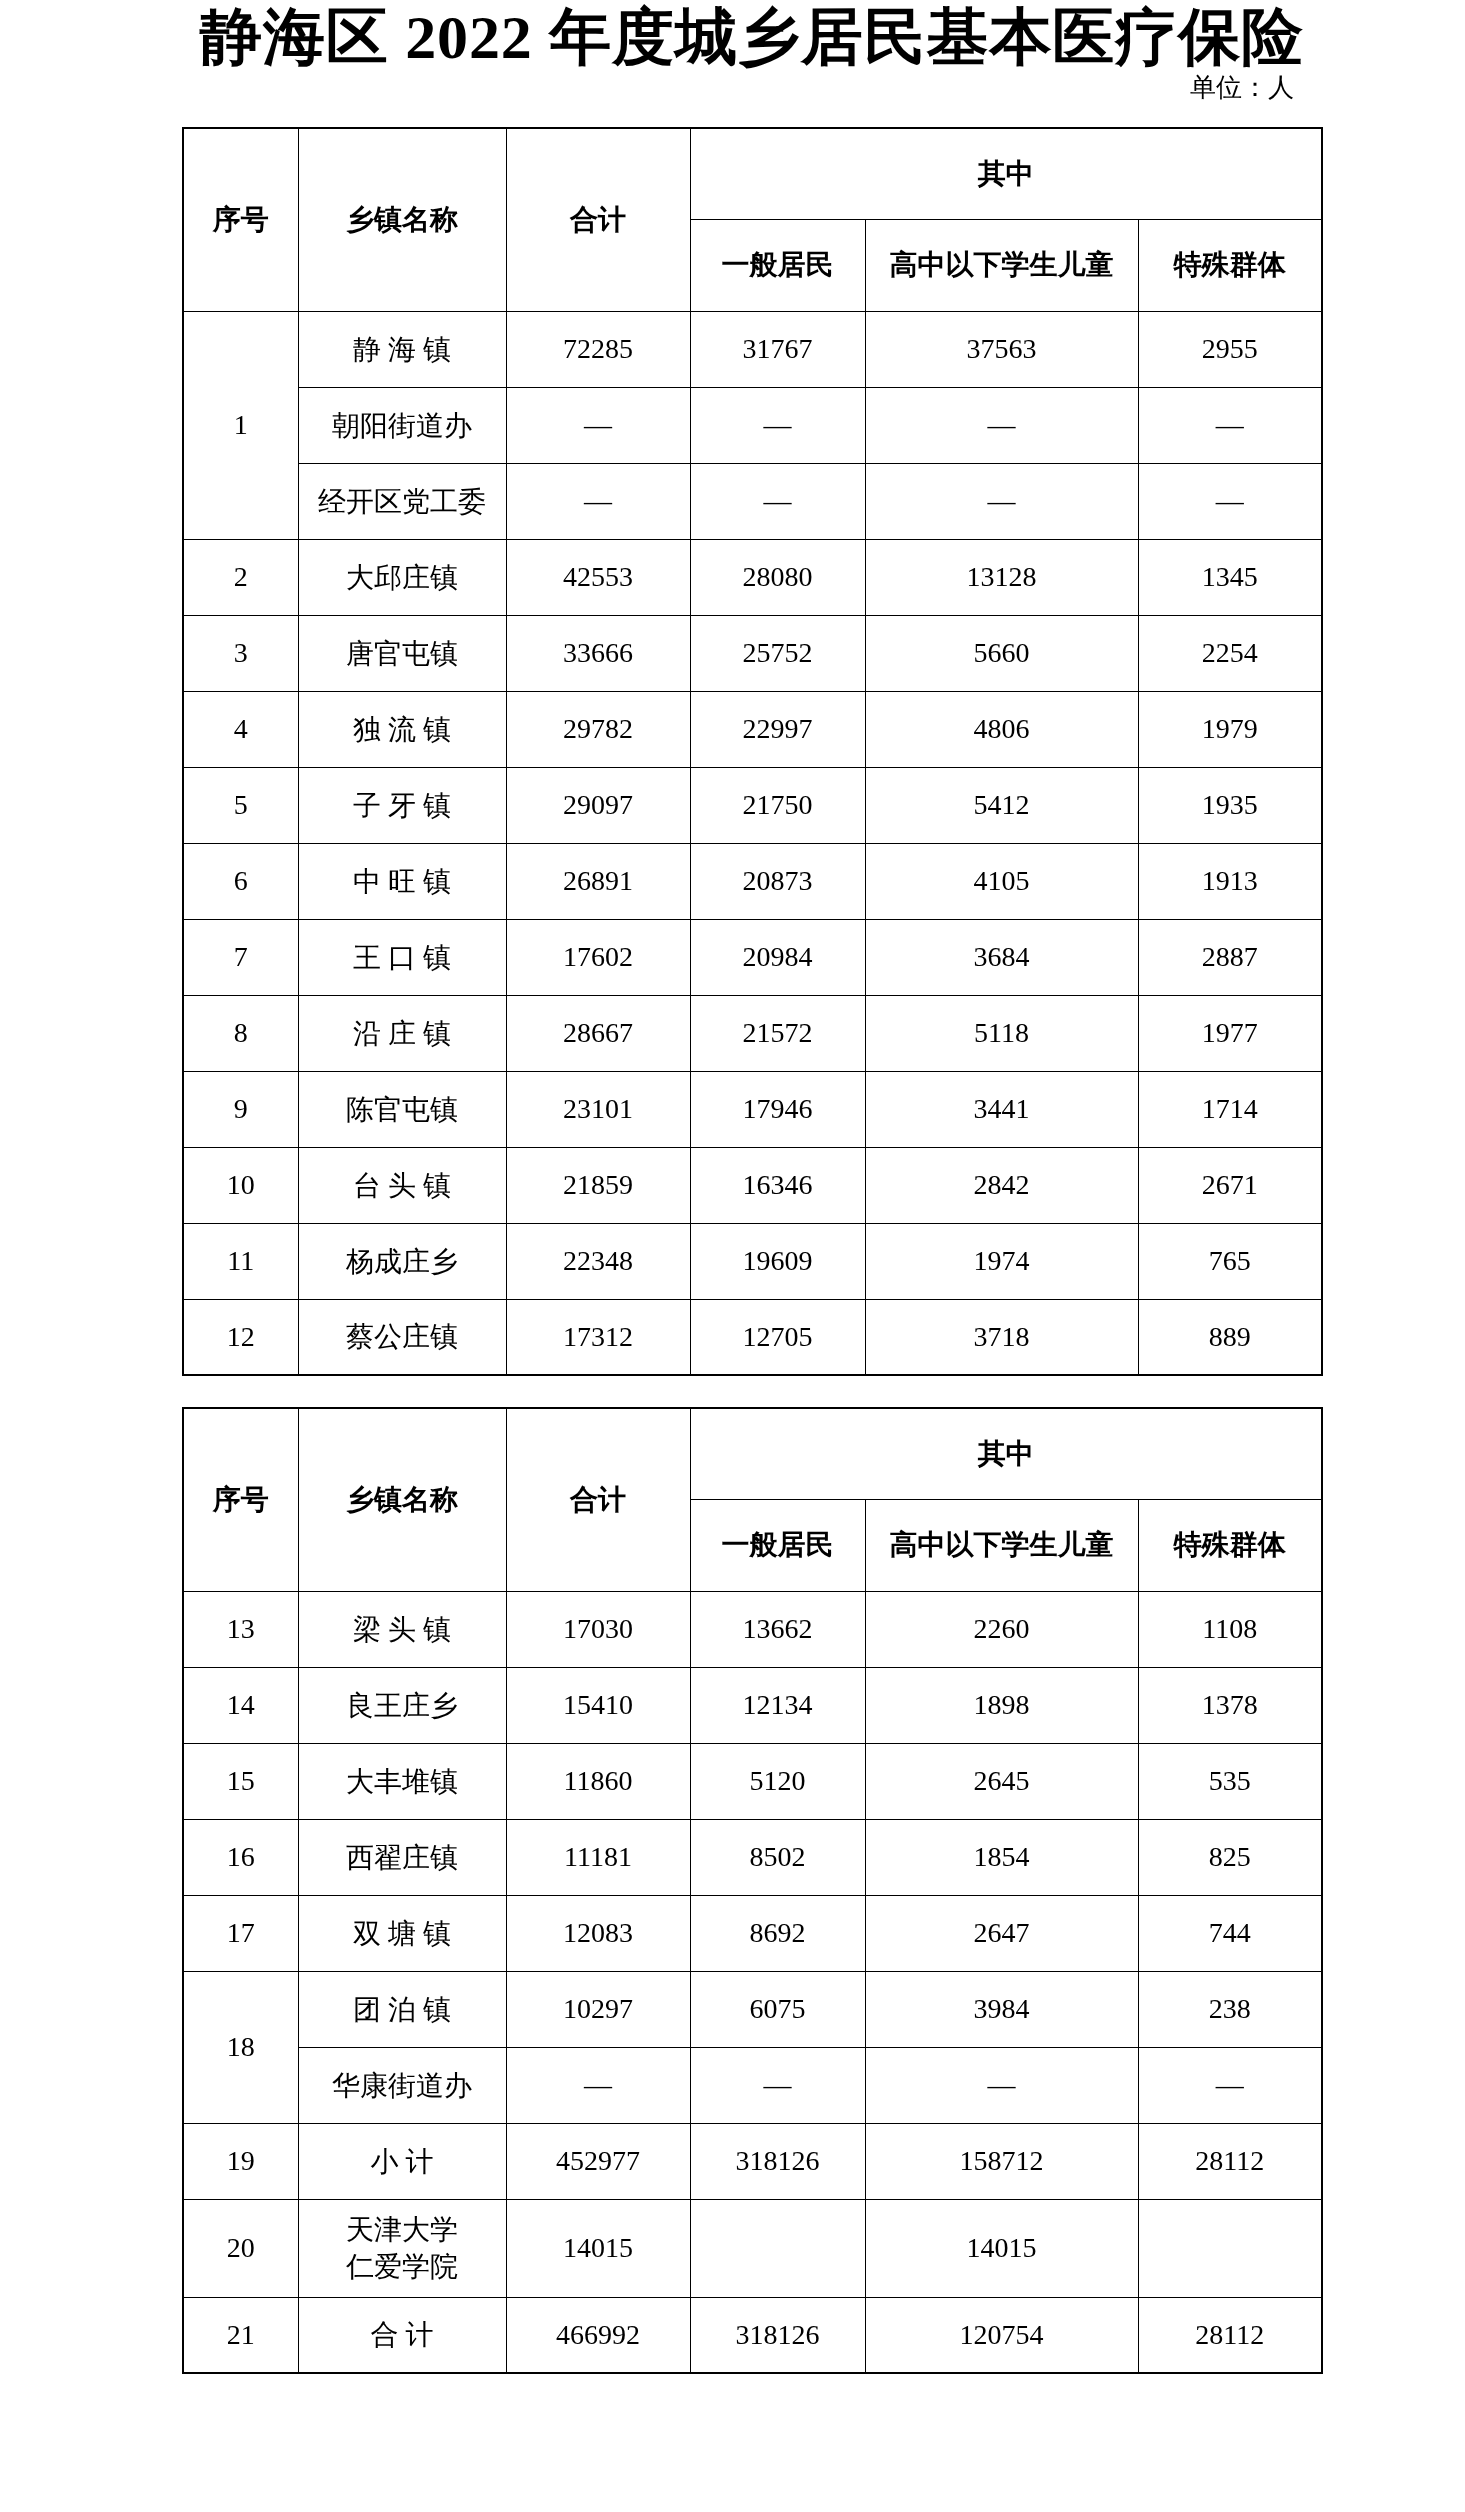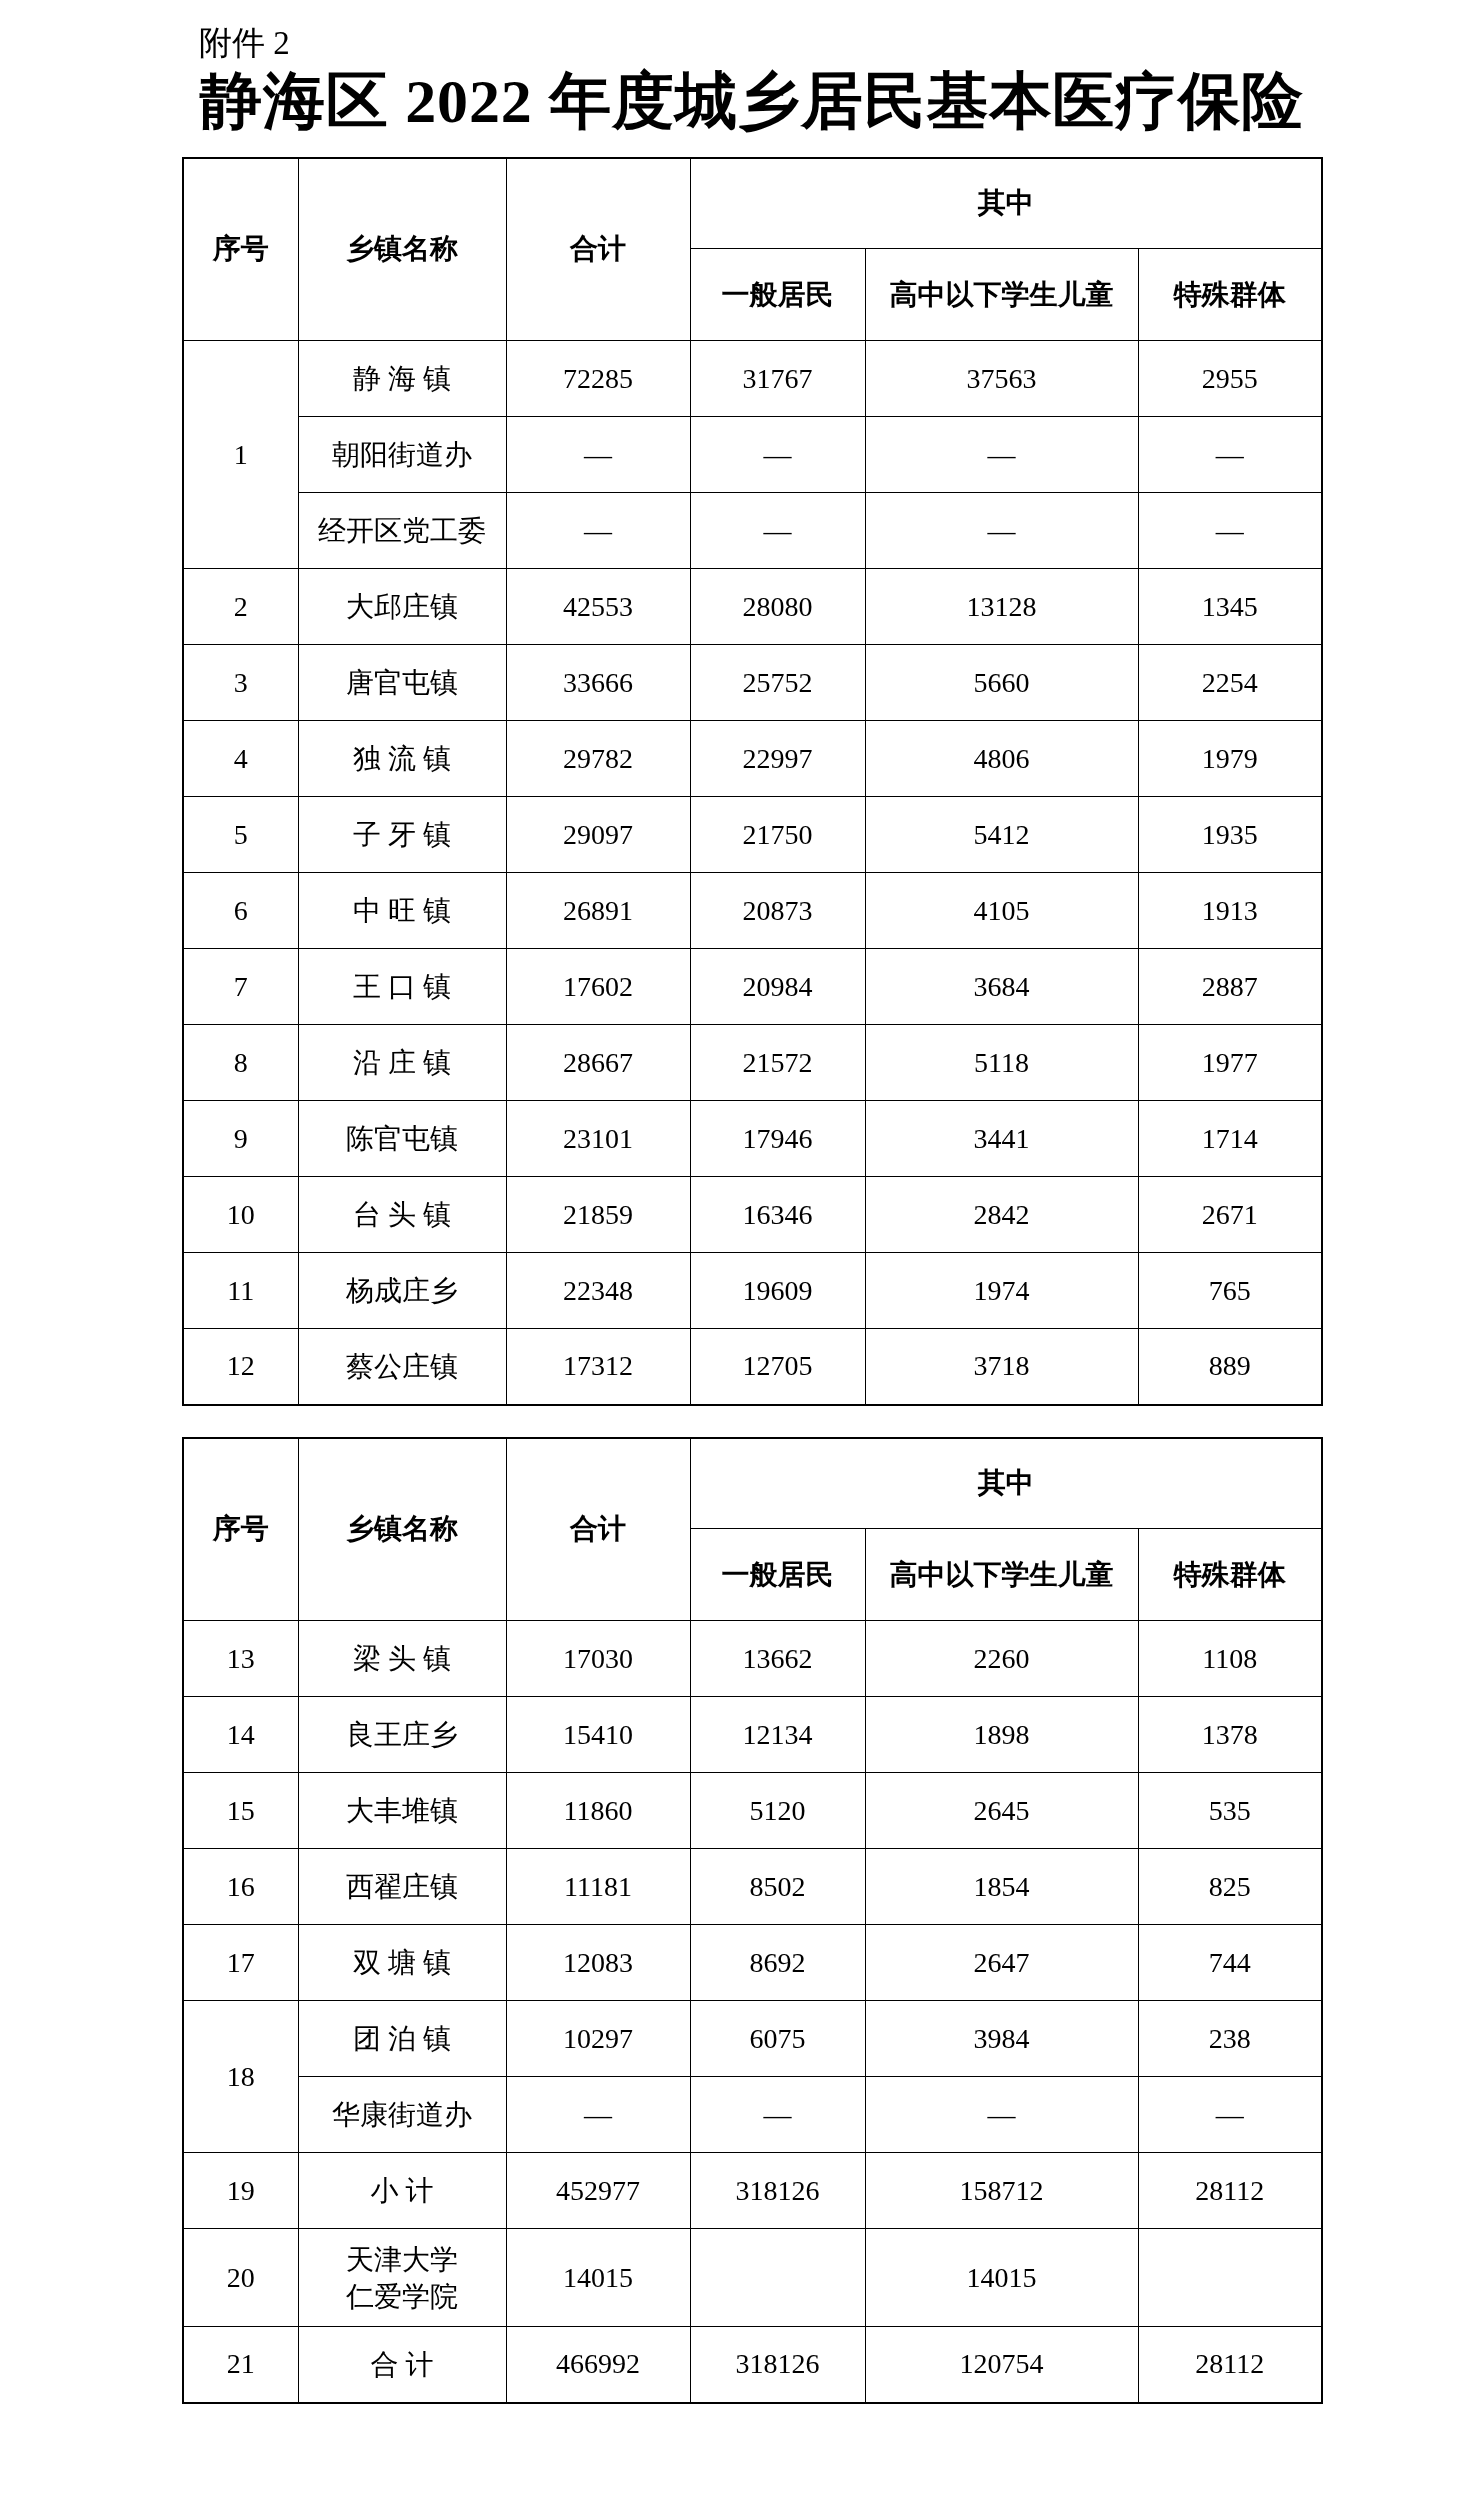--- a/index.html
+++ b/index.html
@@ -59,26 +59,26 @@
   td.hd-bottom { border-bottom: 2.8px solid #000; }
   td.c-town { font-size: 29.6px; white-space: pre-line; line-height: 37px; }
   td.c-num  { font-size: 28px; }
   td.c-seq  { font-size: 28px; }
 </style>
 </head>
 <body>
 
 <div class="page">
 
-  <div class="attachment">附件 2</div>
 
   <div class="doc-title">
     <div>静海区 2022 年度城乡居民基本医疗保险</div>
   </div>
 
+  <div class="unit-line">单位：人</div>
 
   <table class="grid t1">
     <colgroup>
       <col style="width:115px">
         <col style="width:208px">
         <col style="width:184px">
       <col style="width:175px">
         <col style="width:273px">
         <col style="width:184px">
     </colgroup>

